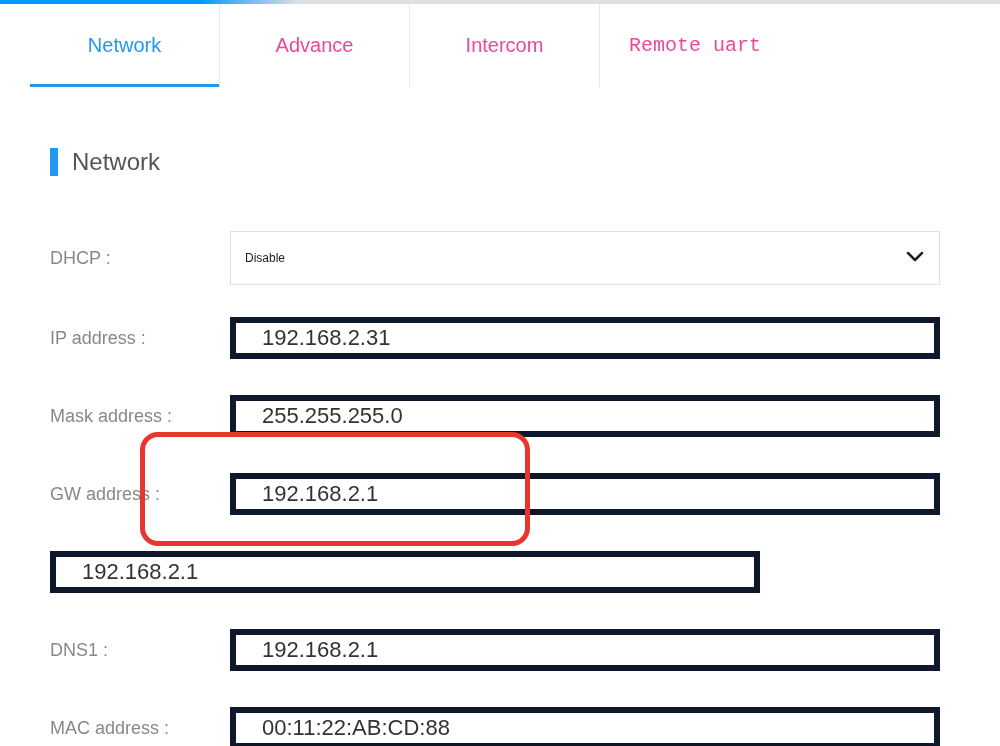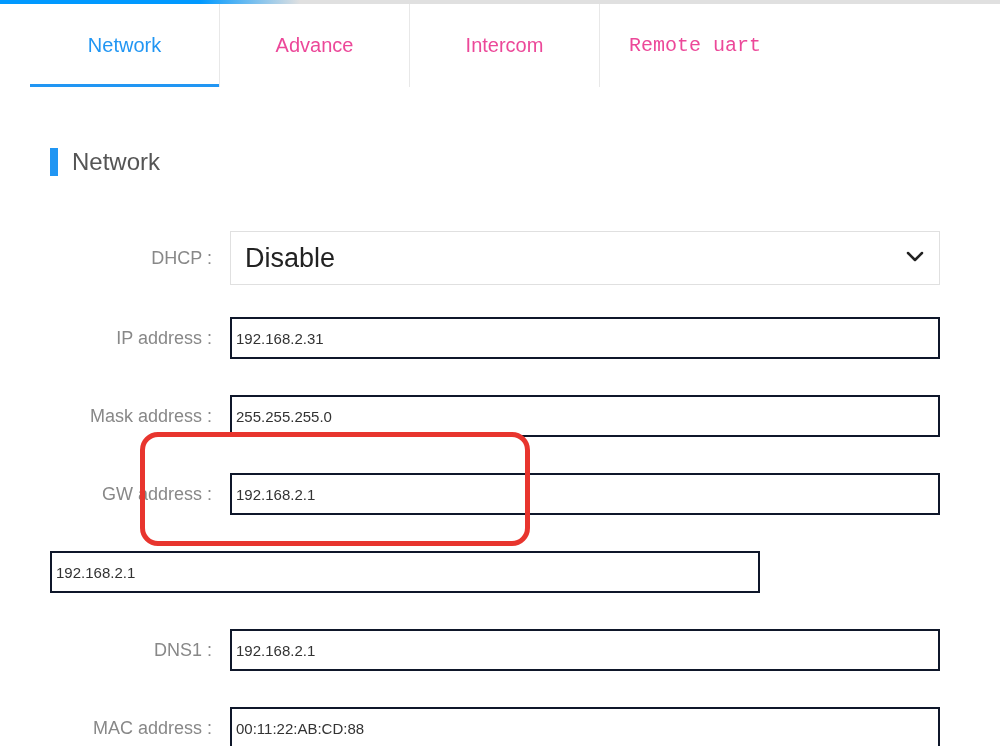--- a/index.html
+++ b/index.html
@@ -74,46 +74,46 @@
     .form-row {
       display: flex;
       align-items: center;
       margin-bottom: 36px;
     }
     .form-row.first {
       margin-bottom: 32px;
     }
     .form-label {
       width: 180px;
-      text-align: right;
+      text-align: left;
       padding-right: 18px;
       font-size: 18px;
       color: #888;
     }
     .form-input {
       flex: 1;
       max-width: 710px;
       height: 42px;
-      padding: 0 4px;
-      font-size: 15px;
+      padding: 0 26px;
+      font-size: 22px;
       color: #333;
-      border: 2px solid #0f172a;
+      border: 6px solid #0f172a;
       background: #fff;
       outline: none;
     }
     .form-select-wrap {
       flex: 1;
       max-width: 710px;
       position: relative;
     }
     .form-select {
       width: 100%;
       height: 54px;
       padding: 0 14px;
-      font-size: 27px;
+      font-size: 12px;
       color: #222;
       border: 1px solid #e0e0e0;
       background: #fff;
       outline: none;
       appearance: none;
       -webkit-appearance: none;
       cursor: pointer;
     }
     .select-chevron {
       position: absolute;

